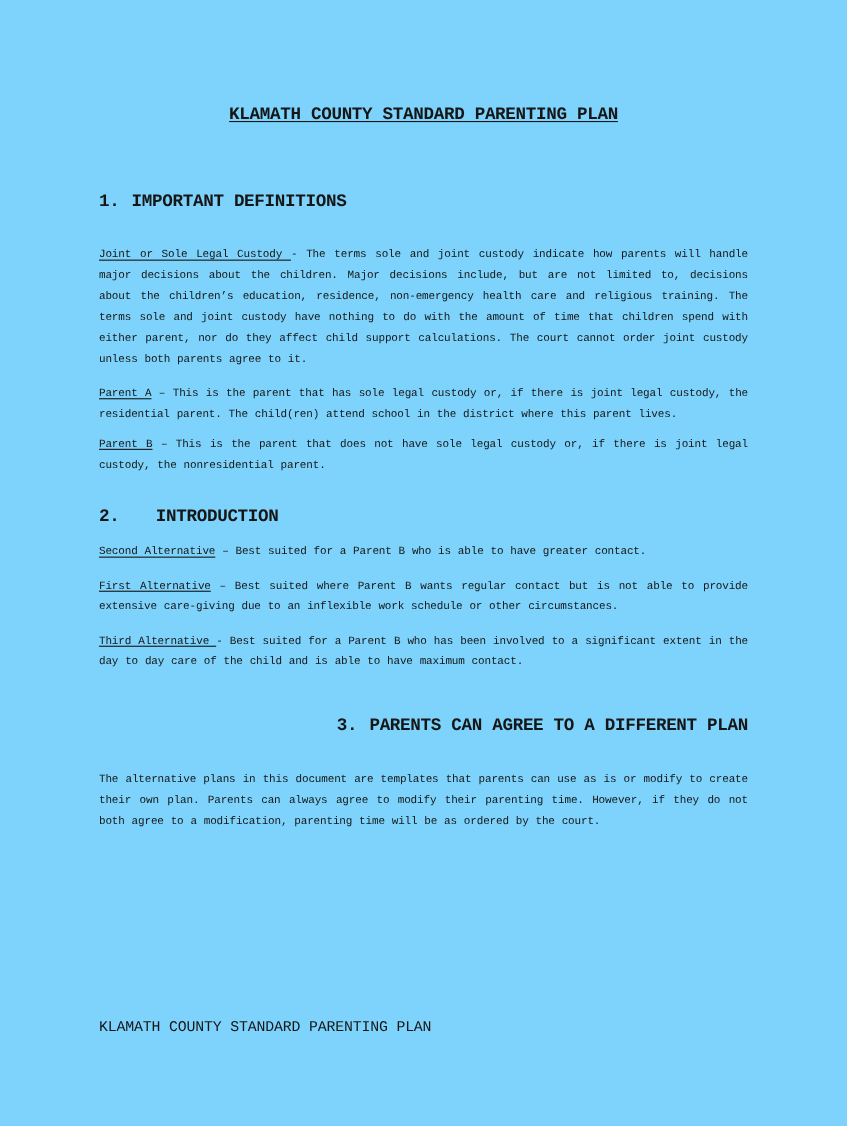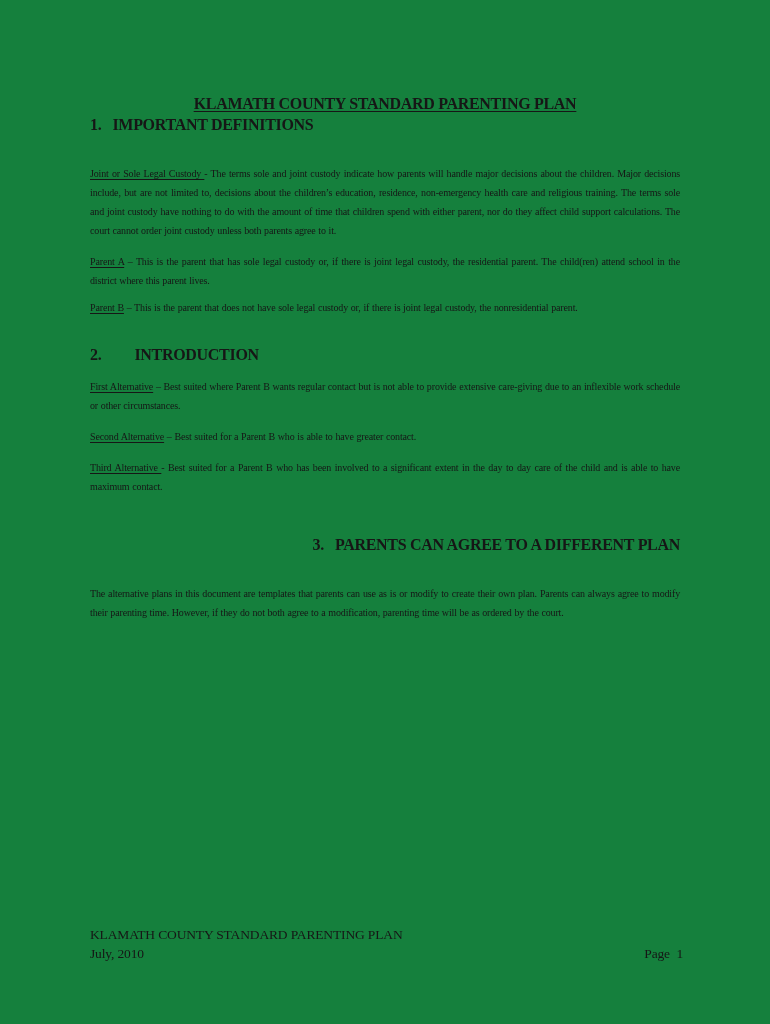--- a/index.html
+++ b/index.html
@@ -1,21 +1,21 @@
 <!DOCTYPE html>
 <html><head>
 <meta charset="utf-8">
 <style>
   html, body { margin: 0; padding: 0; background: #ffffff; }
   .page {
     position: relative;
     width: 770px;
     height: 1024px;
-    background: #15803d;
-    font-family: Liberation Serif, serif;
+    background: #7dd3fc;
+    font-family: Liberation Mono, monospace;
     color: #161616;
     overflow: hidden;
   }
   .content {
     position: absolute;
     left: 90px;
     width: 590px;
     top: 0;
   }
   .doc-title {
@@ -37,21 +37,21 @@
   .sec .num { margin-right: 11px; }
   .sec .num.wide { margin-right: 33px; }
   .para {
     margin: 0;
     font-size: 10px;
     line-height: 19px;
     text-align: justify;
     letter-spacing: -0.15px;
     word-spacing: 0.4px;
   }
-  .mt-title-gap { }
+  .mt-title-gap { margin-top: 59px; }
   .mt-29 { margin-top: 29px; }
   .mt-27 { margin-top: 27px; }
   .mt-19 { margin-top: 12px; }
   .mt-18 { margin-top: 8px; }
   .mt-38 { margin-top: 38px; text-align: right; }
   .footer {
     position: absolute;
     left: 90px;
     right: 87px;
     top: 925px;
@@ -91,41 +91,37 @@
     <p class="para mt-18">
       <span class="u">Parent B</span><span> – </span><span>This is the parent that does not have sole legal custody or, if there is joint legal custody, the nonresidential parent.</span>
     </p>
 
     <h2 class="sec mt-27">
       <span class="num wide">2.</span><span>INTRODUCTION</span>
     </h2>
 
 
     <p class="para mt-19">
-      <span class="u">First Alternative</span><span> – </span><span>Best suited where Parent B wants regular contact but is not able to provide extensive care-giving due to an inflexible work schedule or other circumstances.</span>
+      <span class="u">Second Alternative</span><span> – </span><span>Best suited for a Parent B who is able to have greater contact.</span>
     </p>
 
     <p class="para mt-19">
-      <span class="u">Second Alternative</span><span> – </span><span>Best suited for a Parent B who is able to have greater contact.</span>
+      <span class="u">First Alternative</span><span> – </span><span>Best suited where Parent B wants regular contact but is not able to provide extensive care-giving due to an inflexible work schedule or other circumstances.</span>
     </p>
 
     <p class="para mt-19">
       <span class="u">Third Alternative </span><span> - </span><span>Best suited for a Parent B who has been involved to a significant extent in the day to day care of the child and is able to have maximum contact.</span>
     </p>
 
     <h2 class="sec mt-38">
       <span class="num">3.</span><span>PARENTS CAN AGREE TO A DIFFERENT PLAN</span>
     </h2>
 
     <p class="para mt-29">
       <span>The alternative plans in this document are templates that parents can use as is or modify to create their own plan.  Parents can always agree to modify their parenting time.  However, if they do not both agree to a modification, parenting time will be as ordered by the court.</span>
     </p>
 
   </div>
 
   <div class="footer">
     <div>KLAMATH COUNTY STANDARD PARENTING PLAN</div>
-    <div class="footer-row">
-      <span>July, 2010</span>
-      <span class="pre">Page  1</span>
-    </div>
   </div>
 </div>
 
 </body></html>

